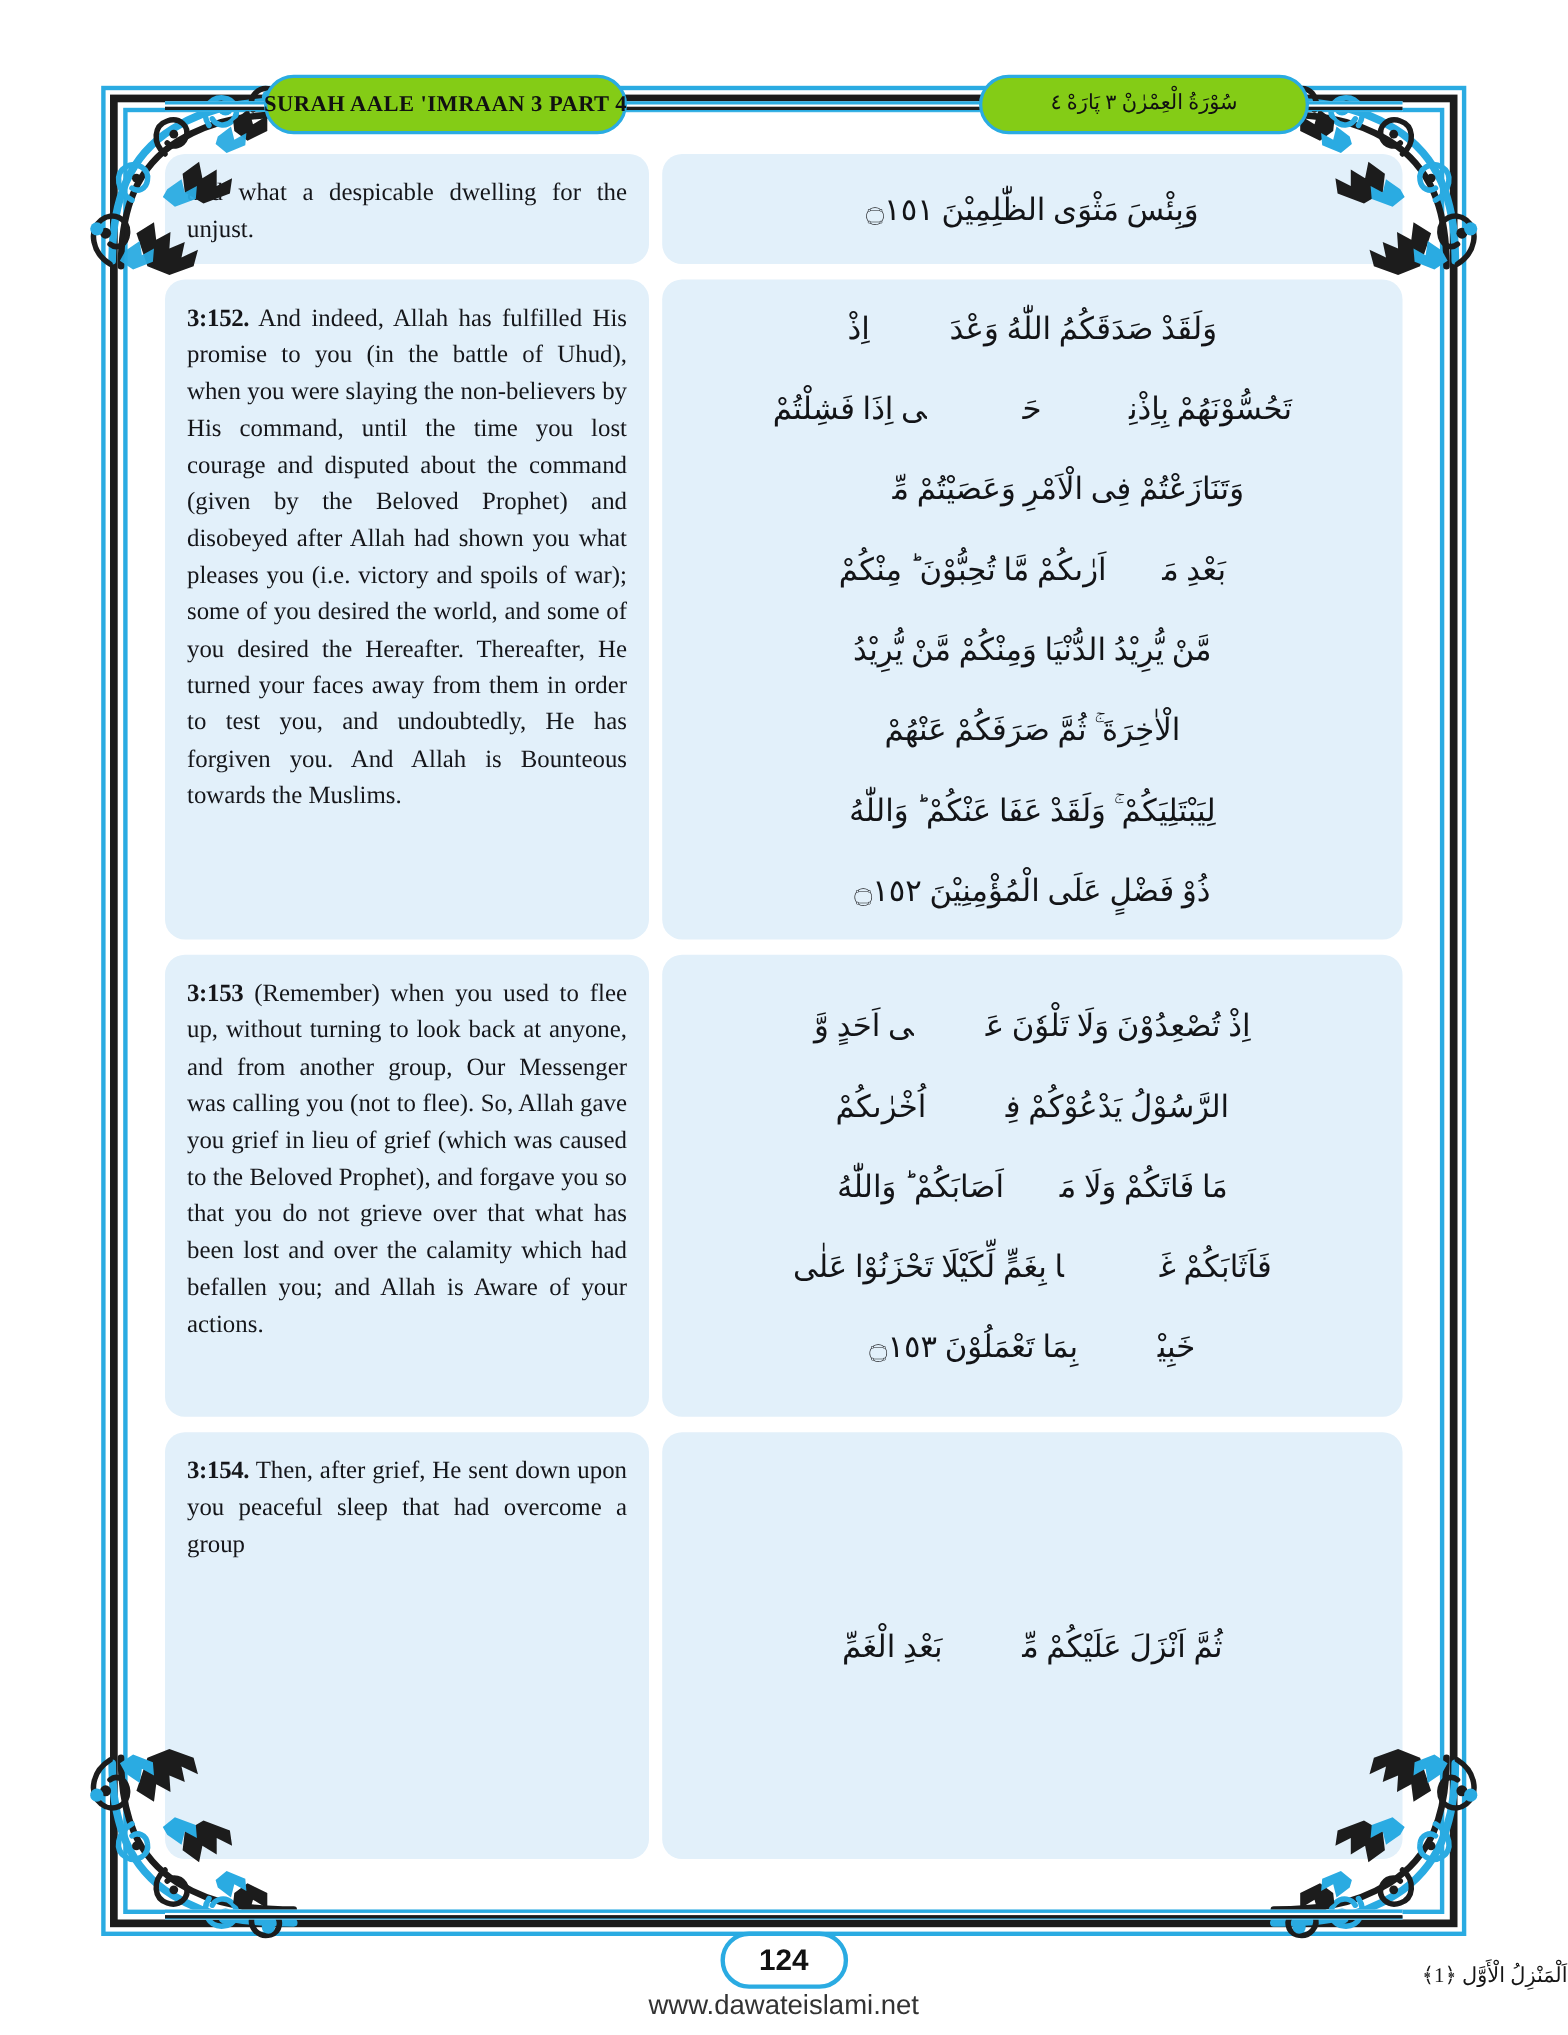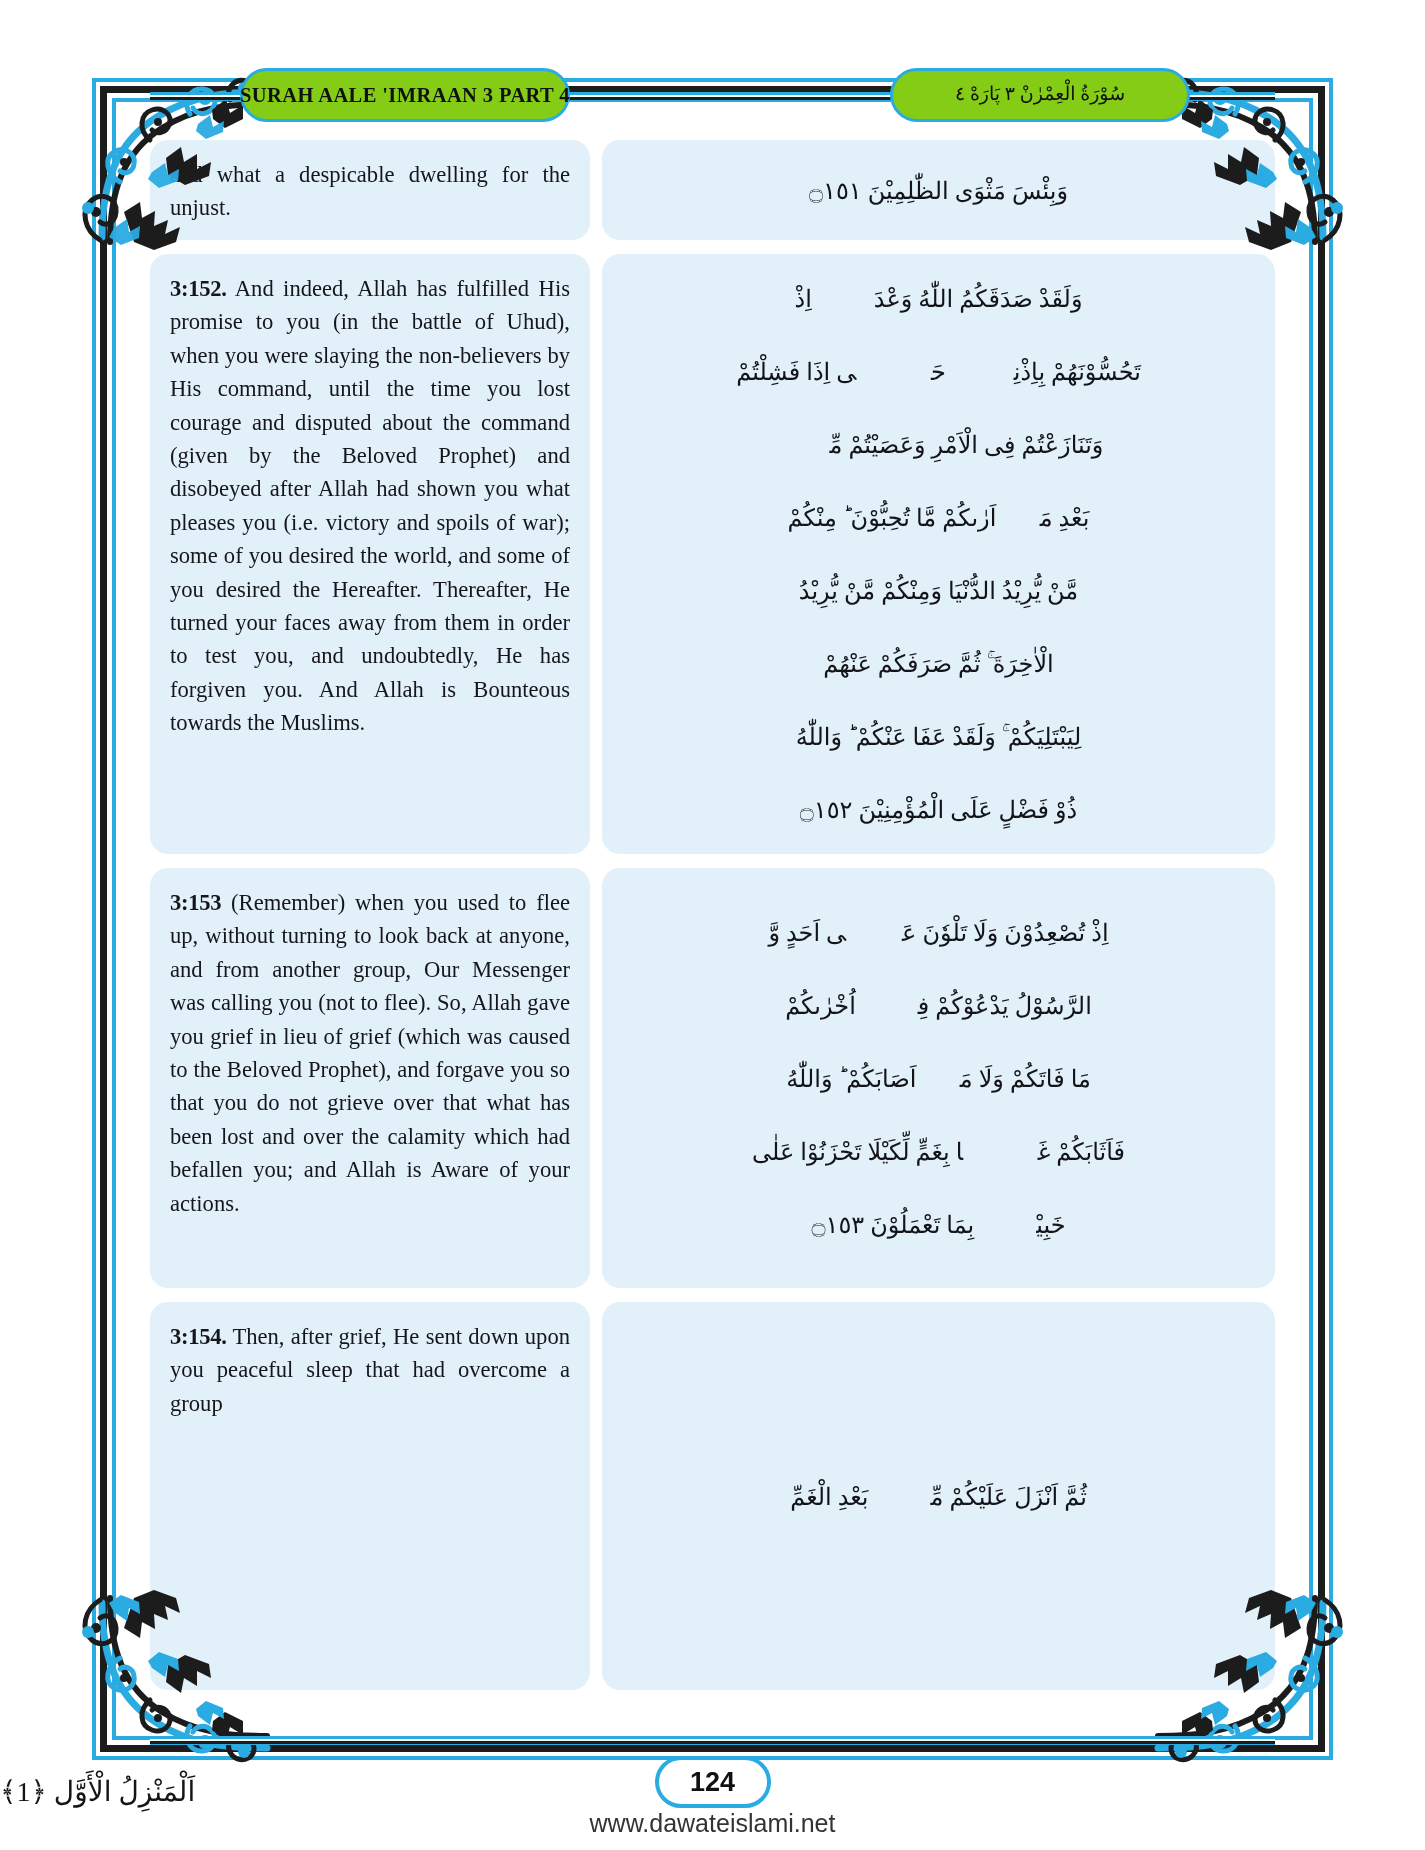--- a/index.html
+++ b/index.html
@@ -111,21 +111,21 @@
     text-justify: inter-word;
     hyphens: none;
   }
   .panel-en .vnum {
     font-weight: bold;
     letter-spacing: -0.3px;
   }
   .panel-ar {
     direction: rtl;
     text-align: center;
-    font-size: 24px;
+    font-size: 28px;
     line-height: 73px;
     color: #131417;
     display: flex;
     flex-direction: column;
     justify-content: center;
   }
   .ar-line { white-space: nowrap; }
 
   
   .p1 { height: 100px; }
@@ -164,22 +164,22 @@
     display: flex; align-items: center; justify-content: center;
     font-family: "Liberation Sans", sans-serif;
     font-size: 27px;
     font-weight: bold;
     color: #111;
     margin-top: 44px;
   }
   .footer-arabic {
     position: absolute;
     left: 0; right: 0; bottom: 42px;
-    text-align: left;
-    font-size: 28px;
+    text-align: right;
+    font-size: 19px;
     color: #151515;
     direction: rtl;
     z-index: 7;
   }
   .footer-url {
     position: absolute;
     left: 0; right: 0; bottom: 12px;
     text-align: center;
     font-family: "Liberation Sans", sans-serif;
     font-size: 25px;

